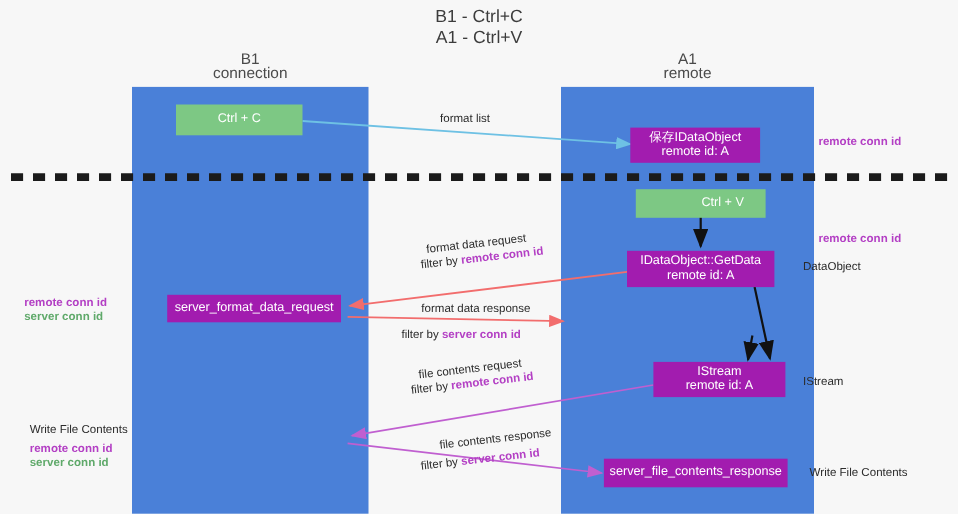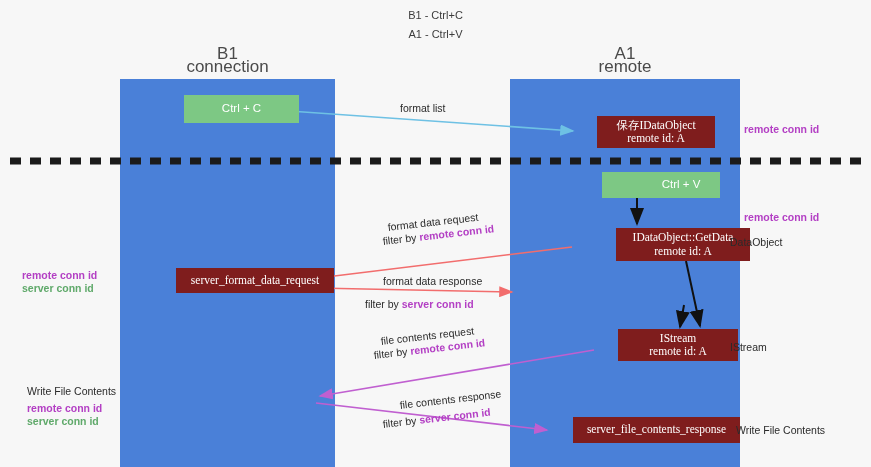--- a/index.html
+++ b/index.html
@@ -11,39 +11,39 @@
     position:relative;
   }
   #root{position:absolute;left:0;top:0;width:871px;height:467px;}
 
   .lane{position:absolute;background:#4a80d8;}
   .lane-b1{left:120px;top:79px;width:215px;height:388px;}
   .lane-a1{left:510px;top:79px;width:230px;height:388px;}
 
   .title{
     position:absolute;left:0;top:6px;width:871px;
-    text-align:center;font-size:11px;color:#3c3c3c;line-height:19px;
+    text-align:center;font-size:16px;color:#3c3c3c;line-height:19px;
     white-space:pre;
   }
 
   .col-head{
-    position:absolute;text-align:center;font-size:17px;color:#4a4a4a;
+    position:absolute;text-align:center;font-size:14px;color:#4a4a4a;
     line-height:13px;white-space:pre;
   }
   .col-head-b1{left:120px;top:47px;width:215px;}
   .col-head-a1{left:510px;top:47px;width:230px;}
 
   .box{
     position:absolute;
     display:flex;align-items:center;justify-content:center;
     text-align:center;color:#ffffff;font-size:11.5px;line-height:13.5px;
-    white-space:pre;box-sizing:border-box;z-index:5;margin-left:24px;
+    white-space:pre;box-sizing:border-box;z-index:5;
   }
   .box.green{background:#7dc884;}
-  .box.orange{background:#7f1d1d;font-family:Liberation Serif, serif;}
+  .box.orange{background:#a21caf;}
 
   .label{
     position:absolute;font-size:10.5px;color:#2b2b2b;white-space:nowrap;
     line-height:13px;z-index:6;
   }
   .label.rot{transform:rotate(-6.5deg);transform-origin:left top;}
   .kw-purple{color:#b33fc4;font-weight:bold;}
   .kw-green{color:#5fa96a;font-weight:bold;}
 
   .side{
@@ -106,21 +106,21 @@
     <path d="M10,161 L861,161" stroke="#1b1b1b" stroke-width="7" stroke-dasharray="11 9" fill="none"></path>
   </svg>
 
   <div class="box green" style="left:160px;top:95px;width:115px;height:28px;">Ctrl + C</div>
 
   <div class="box orange" style="left:573px;top:116px;width:118px;height:32px;">保存IDataObject
 remote id: A</div>
 
   <div class="box green" style="left:578px;top:172px;width:118px;height:26px;padding-left:40px;">Ctrl + V</div>
 
-  <div class="box orange" style="left:592px;top:228px;width:134px;height:33px;">IDataObject::GetData
+  <div class="box orange" style="left:570px;top:228px;width:134px;height:33px;">IDataObject::GetData
 remote id: A</div>
 
   <div class="box orange" style="left:152px;top:268px;width:158px;height:25px;">server_format_data_request</div>
 
 
   <div class="box orange" style="left:594px;top:329px;width:120px;height:32px;">IStream
 remote id: A</div>
 
 
   <div class="box orange" style="left:549px;top:417px;width:167px;height:26px;">server_file_contents_response</div>

